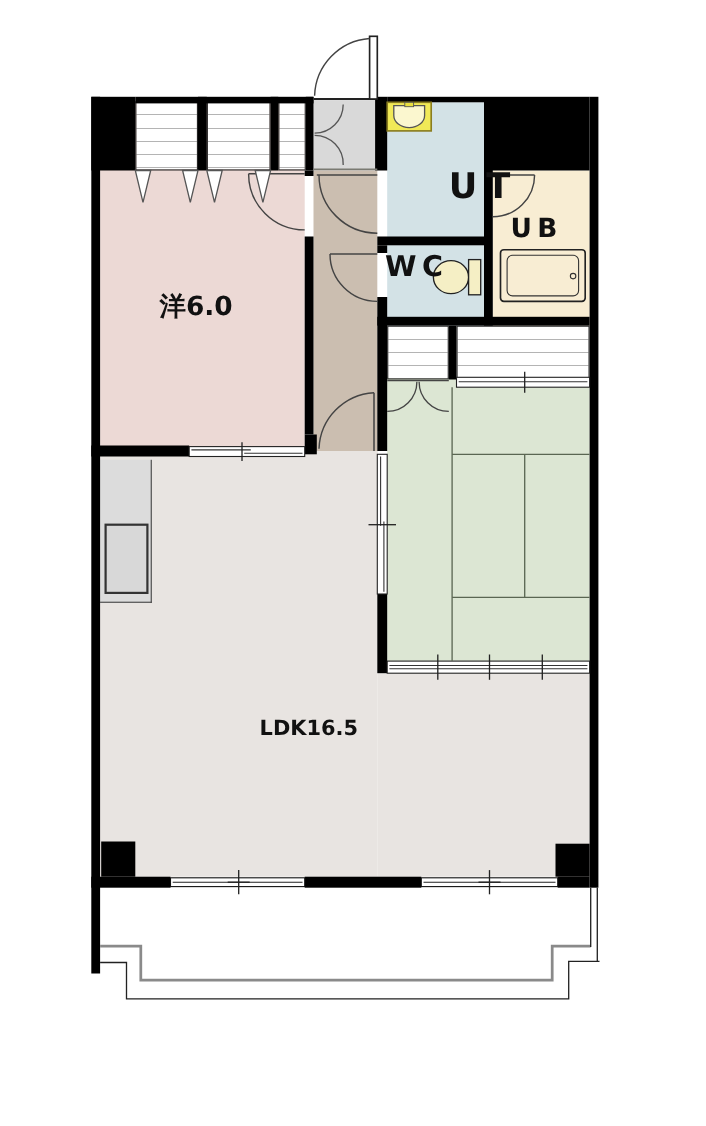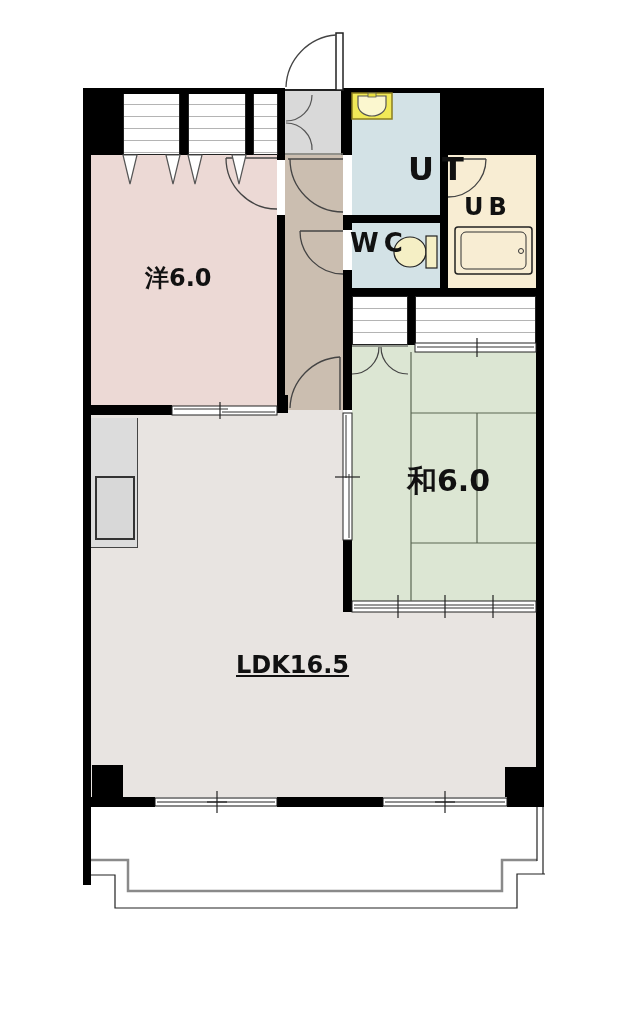--- a/index.html
+++ b/index.html
@@ -19,21 +19,21 @@
   .closet{position:absolute;background:repeating-linear-gradient(180deg,#ffffff 0px,#ffffff 11px,#b4b4b4 11px,#b4b4b4 12px);
           border:1px solid #222;box-sizing:border-box;}
   .counter{position:absolute;left:91px;top:418px;width:47px;height:130px;background:#dcdcdc;
            border-right:1px solid #444;border-bottom:1px solid #444;box-sizing:border-box;}
   .counter-inner{position:absolute;left:95px;top:476px;width:40px;height:64px;background:#d8d8d8;
            border:2px solid #333;box-sizing:border-box;}
   svg.overlay{position:absolute;left:0;top:0;}
   .lbl{position:absolute;color:#111;font-weight:600;white-space:nowrap;}
   .lbl-western{left:145px;top:262px;font-size:24px;}
   .lbl-japanese{left:407px;top:461px;font-size:30px;}
-  .lbl-ldk{left:236px;top:651px;font-size:24px;text-decoration:underline;}
+  .lbl-ldk{left:236px;top:651px;font-size:19px;}
   .lbl-ut{left:368px;top:150px;font-size:32px;letter-spacing:8px;margin-left:40px;}
   .lbl-wc{left:350px;top:228px;font-size:26px;letter-spacing:5px;text-align:right;}
   .lbl-ub{left:464px;top:193px;font-size:24px;letter-spacing:5px;}
 </style>
 </head>
 <body>
 
 <div class="stage">
 
   <div class="room room-western"></div>
@@ -173,16 +173,15 @@
       <rect x="455" y="227" width="77" height="47" rx="3" fill="#f8edd3" stroke="#222" stroke-width="1.5"></rect>
       <rect x="461" y="232" width="65" height="37" rx="5" fill="none" stroke="#333" stroke-width="1"></rect>
       <circle cx="521" cy="251" r="2.5" fill="none" stroke="#333" stroke-width="1"></circle>
     </g>
   </svg>
 
   <div class="lbl lbl-western">洋6.0</div>
   <div class="lbl lbl-ut">UT</div>
   <div class="lbl lbl-ub">UB</div>
   <div class="lbl lbl-wc">WC</div>
-  <div class="lbl lbl-japanese">和6.0</div>
   <div class="lbl lbl-ldk">LDK16.5</div>
 
 </div>
 
 </body></html>

